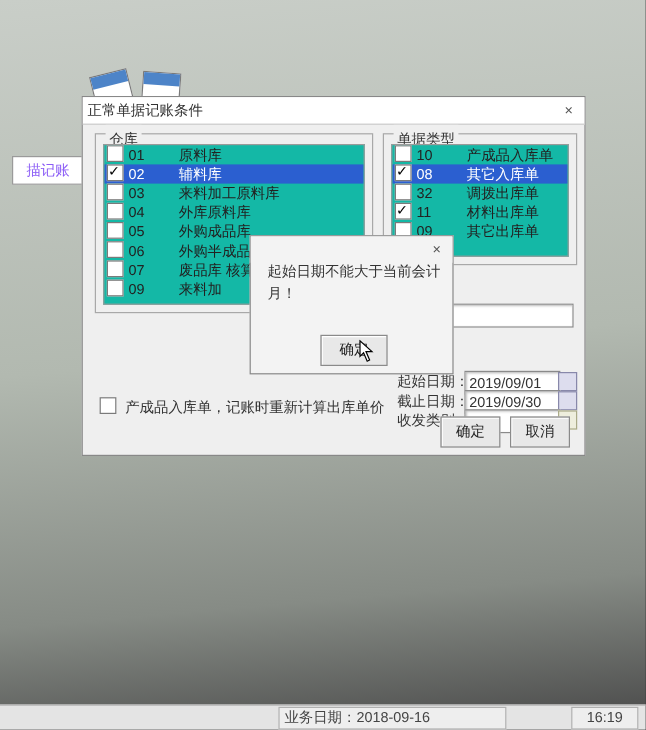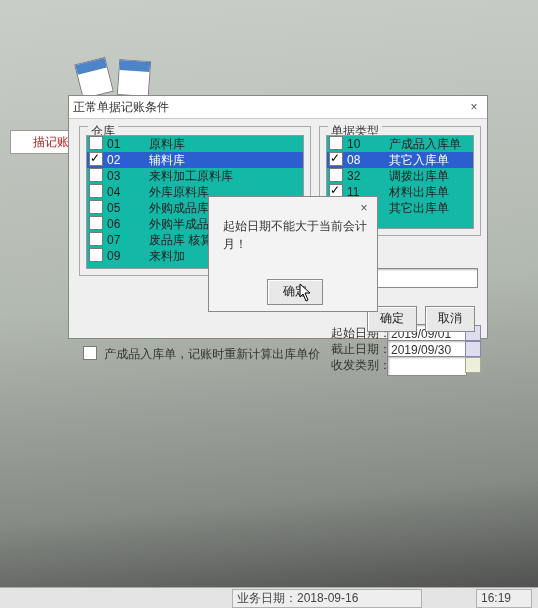--- a/index.html
+++ b/index.html
@@ -1,20 +1,20 @@
 <!DOCTYPE html>
 <html><head>
 <meta charset="utf-8">
 <style>
 html,body{margin:0;padding:0;width:538px;height:608px;overflow:hidden;font-family:"SimSun","Microsoft YaHei",sans-serif;font-size:12px;background:#3a3a3a}
 .desk{position:absolute;left:0;top:0;width:538px;height:608px;background:linear-gradient(175deg,#c9cec8 0%,#b2b9b0 48%,#868b85 80%,#474747 100%)}
 .cal{position:absolute;width:30px;height:34px;background:#fff;border:1px solid #7a7a7a}
 .cal::before{content:"";position:absolute;top:0;left:0;right:0;height:10px;background:#4d84c8}
 .cal::after{content:"";position:absolute;bottom:4px;left:4px;right:4px;height:14px;font-size:10px;color:#444;text-align:center}
-.sidebit{position:absolute;left:10px;top:130px;width:58px;height:22px;background:#fff;border:1px solid #9a9a9a;line-height:22px;text-align:right;color:#b91c1c}
+.sidebit{position:absolute;left:10px;top:130px;width:58px;height:22px;background:#fff;border:1px solid #9a9a9a;line-height:22px;text-align:center;color:#8b5cf6}
 .dlg{position:absolute;box-sizing:border-box;background:#efefef;border:1px solid #888}
 .titlebar{height:22px;background:#fff;border-bottom:1px solid #c8c8c8;padding:0 4px;line-height:22px;color:#333;position:relative}
 .closex{position:absolute;right:4px;top:2px;width:18px;height:18px;color:#555;text-align:center;line-height:18px;cursor:pointer}
 .group{position:absolute;border:1px solid #a8a8a8;background:#efefef}
 .group-lbl{position:absolute;top:-8px;left:8px;background:#efefef;padding:4px 3px;color:#333}
 .list{position:absolute;left:6px;top:8px;right:6px;bottom:6px;background:#14b8a6;border:1px solid #9a9a9a;overflow:hidden}
 .row{height:16px;line-height:16px;white-space:nowrap;color:#222}
 .row.sel{background:#2b5fd0;color:#fff}
 .ck{display:inline-block;width:12px;height:12px;border:1px solid #7a7a7a;background:#fff;vertical-align:-2px;margin:0 4px 0 2px;position:relative}
 .ck.on::after{content:"\2713";position:absolute;left:0;top:-3px;font-size:12px;color:#000}
@@ -32,21 +32,21 @@
 </head>
 <body>
 
 <div class="desk">
 
   <div class="cal" style="left:78px;top:60px;transform:rotate(-14deg)"></div>
   <div class="cal" style="left:118px;top:60px;transform:rotate(4deg)"></div>
 
   <div class="sidebit">描记账</div>
 
-  <div class="dlg" style="left:68px;top:95px;width:420px;height:244px">
+  <div class="dlg" style="left:68px;top:80px;width:420px;height:300px">
     <div class="titlebar">
       <span>正常单据记账条件</span>
       <span class="closex">×</span>
     </div>
 
     <div class="group" style="left:10px;top:30px;width:230px;height:148px">
       <span class="group-lbl">仓库</span>
       <div class="list" id="wh-list">
           <div class="row"><span class="ck"></span><span class="code">01</span><span>原料库</span></div>
           <div class="row sel"><span class="ck on"></span><span class="code">02</span><span>辅料库</span></div>
@@ -103,15 +103,15 @@
       <svg viewBox="0 0 14 20">
           <path d="M1 1 L1 14 L4 11 L7 18 L9 17 L6 10 L11 10 Z" fill="#fff" stroke="#000" stroke-width="1"></path>
         </svg>
     </div>
   </div>
 
   <div class="statusbar">
     <div class="statcell" style="left:232px;width:180px">
       <span>业务日期：</span><span>2018-09-16</span>
     </div>
-    <div class="statcell" style="right:6px;width:46px;">16:19</div>
+    <div class="statcell" style="right:6px;width:46px;text-align:center">16:19</div>
   </div>
 </div>
 
 </body></html>

